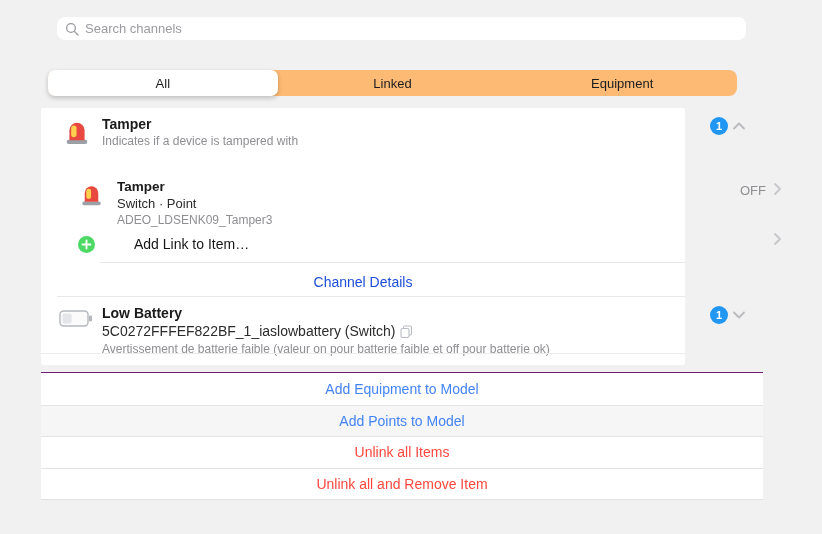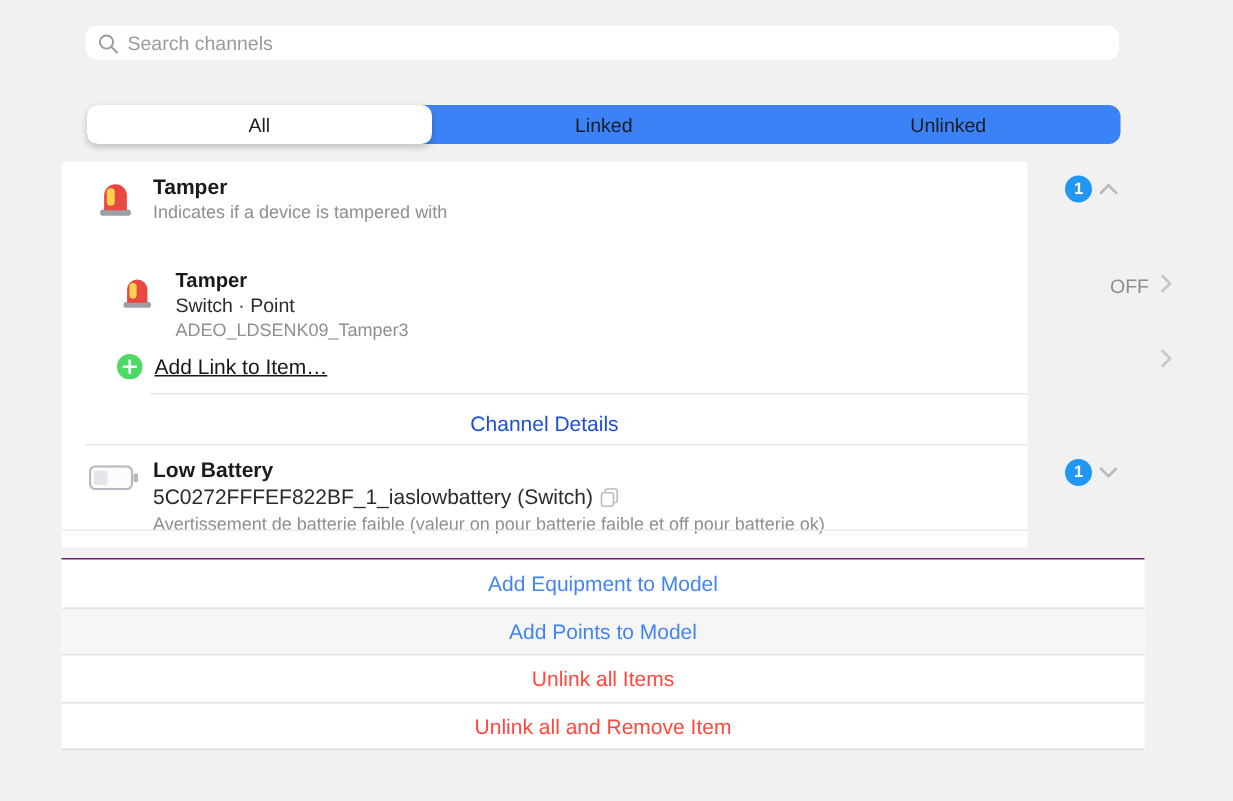--- a/index.html
+++ b/index.html
@@ -18,22 +18,22 @@
     display:flex; align-items:center; padding:0 8px; gap:6px;
   }
   .searchbar svg { flex:0 0 auto; }
   .searchbar input {
     border:none; outline:none; background:transparent; flex:1;
     font:13px "Liberation Sans",sans-serif; color:#333;
   }
   .searchbar input::placeholder { color:#9a9aa0; }
   
   .segmented {
-    position:absolute; left:58px; top:70px; width:689px; height:26px;
-    background:#3b82f6; border-radius:8px; display:flex;
+    position:absolute; left:48px; top:70px; width:689px; height:26px;
+    background:#fdba74; border-radius:8px; display:flex;
   }
   .segment {
     flex:1; display:flex; align-items:center; justify-content:center;
     font-size:13px; color:#1c1c1e; cursor:default; border-radius:8px;
   }
   .segment.active {
     background:#ffffff; border-radius:7px;
     box-shadow:0 2px 5px rgba(0,0,0,.22);
   }
   
@@ -77,21 +77,21 @@
   <svg width="14" height="14" viewBox="0 0 14 14">
     <circle cx="6" cy="6" r="4.4" fill="none" stroke="#9a9aa0" stroke-width="1.3"></circle>
     <line x1="9.4" y1="9.4" x2="13" y2="13" stroke="#9a9aa0" stroke-width="1.3" stroke-linecap="round"></line>
   </svg>
   <input placeholder="Search channels" style="">
 </div>
 
 <div class="segmented">
   <div class="segment active">All</div>
   <div class="segment">Linked</div>
-  <div class="segment">Unlinked</div>
+  <div class="segment">Equipment</div>
 </div>
 
 <div class="list-card">
 
   <div class="abs" style="left:22px; top:10px;">
     <svg width="28" height="28" viewBox="0 0 24 24">
       <rect x="3.2" y="18.6" width="17.6" height="3.6" rx="1.6" fill="#9aa0a6"></rect>
       <path d="M5.5 19 V10.6 a6.5 6.5 0 0 1 13 0 V19 Z" fill="#e8483f"></path>
       <rect x="7" y="6.4" width="4.6" height="10" rx="2.3" fill="#fdd14f"></rect>
     </svg>
@@ -122,21 +122,21 @@
     <polyline points="2,2 7,7 2,12" fill="none" stroke="#c7c7cc" stroke-width="1.8" stroke-linecap="round" stroke-linejoin="round"></polyline>
   </svg>
 
   <div class="abs" style="left:37px; top:128px;">
     <svg width="17" height="17" viewBox="0 0 17 17">
       <circle cx="8.5" cy="8.5" r="8.5" fill="#4cd964"></circle>
       <line x1="8.5" y1="4.5" x2="8.5" y2="12.5" stroke="#fff" stroke-width="1.8" stroke-linecap="round"></line>
       <line x1="4.5" y1="8.5" x2="12.5" y2="8.5" stroke="#fff" stroke-width="1.8" stroke-linecap="round"></line>
     </svg>
   </div>
-  <div class="abs addlink-label" style="left:62px; top:128px;text-decoration:underline;">Add Link to Item…</div>
+  <div class="abs addlink-label" style="left:93px; top:128px;">Add Link to Item…</div>
   <svg class="abs" style="left:732px; top:124px;" width="9" height="14" viewBox="0 0 9 14">
     <polyline points="2,2 7,7 2,12" fill="none" stroke="#c7c7cc" stroke-width="1.8" stroke-linecap="round" stroke-linejoin="round"></polyline>
   </svg>
   <div class="divider" style="left:59px; right:0; top:154px;"></div>
 
   <div class="abs centered-link" style="left:0; right:0; top:166px; color:#1d4ed8;">Channel Details</div>
   <div class="divider" style="left:16px; right:0; top:188px;"></div>
 
   <div class="abs" style="left:18px; top:201px;">
     <svg width="34" height="19" viewBox="0 0 34 19">

